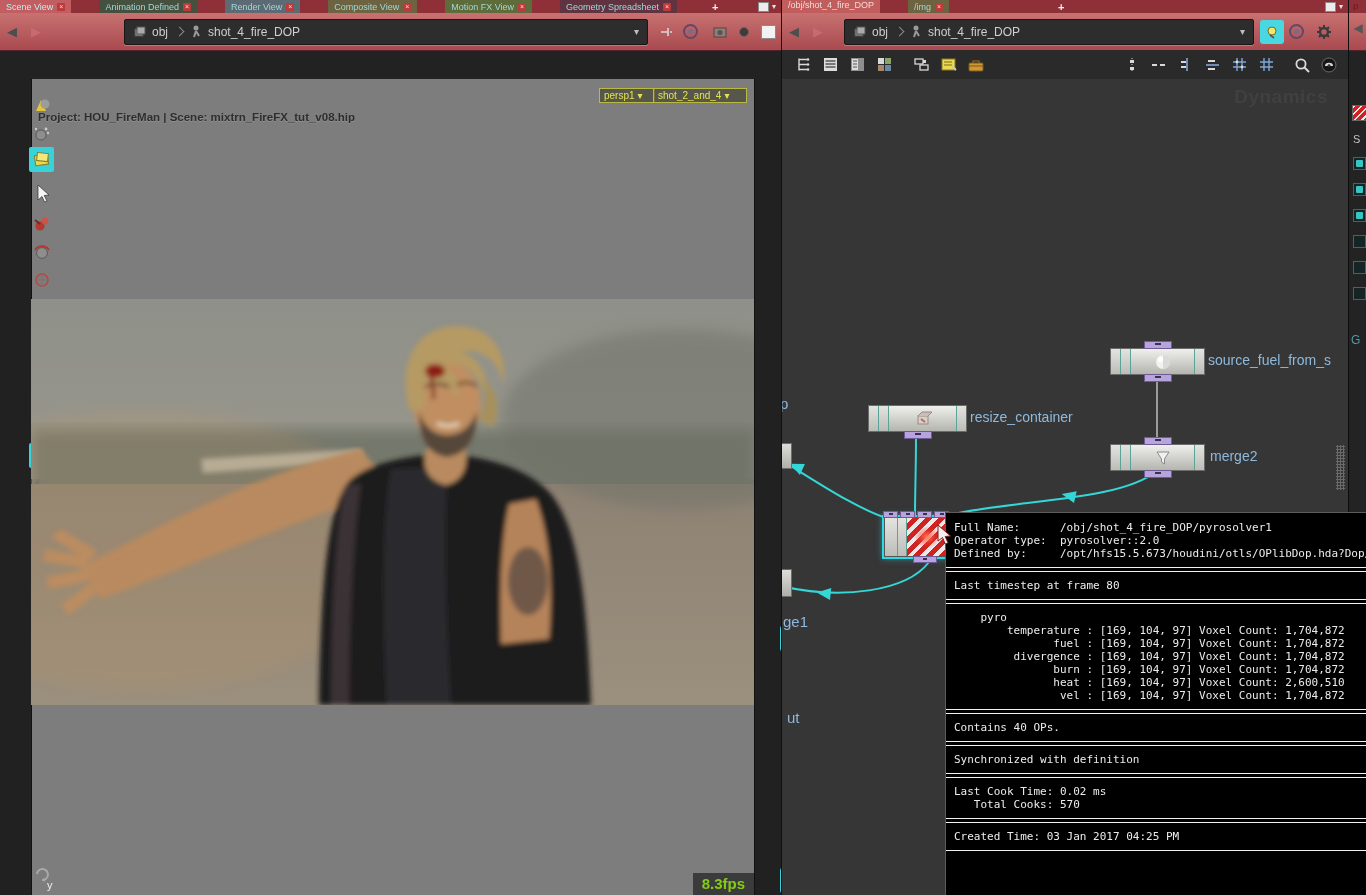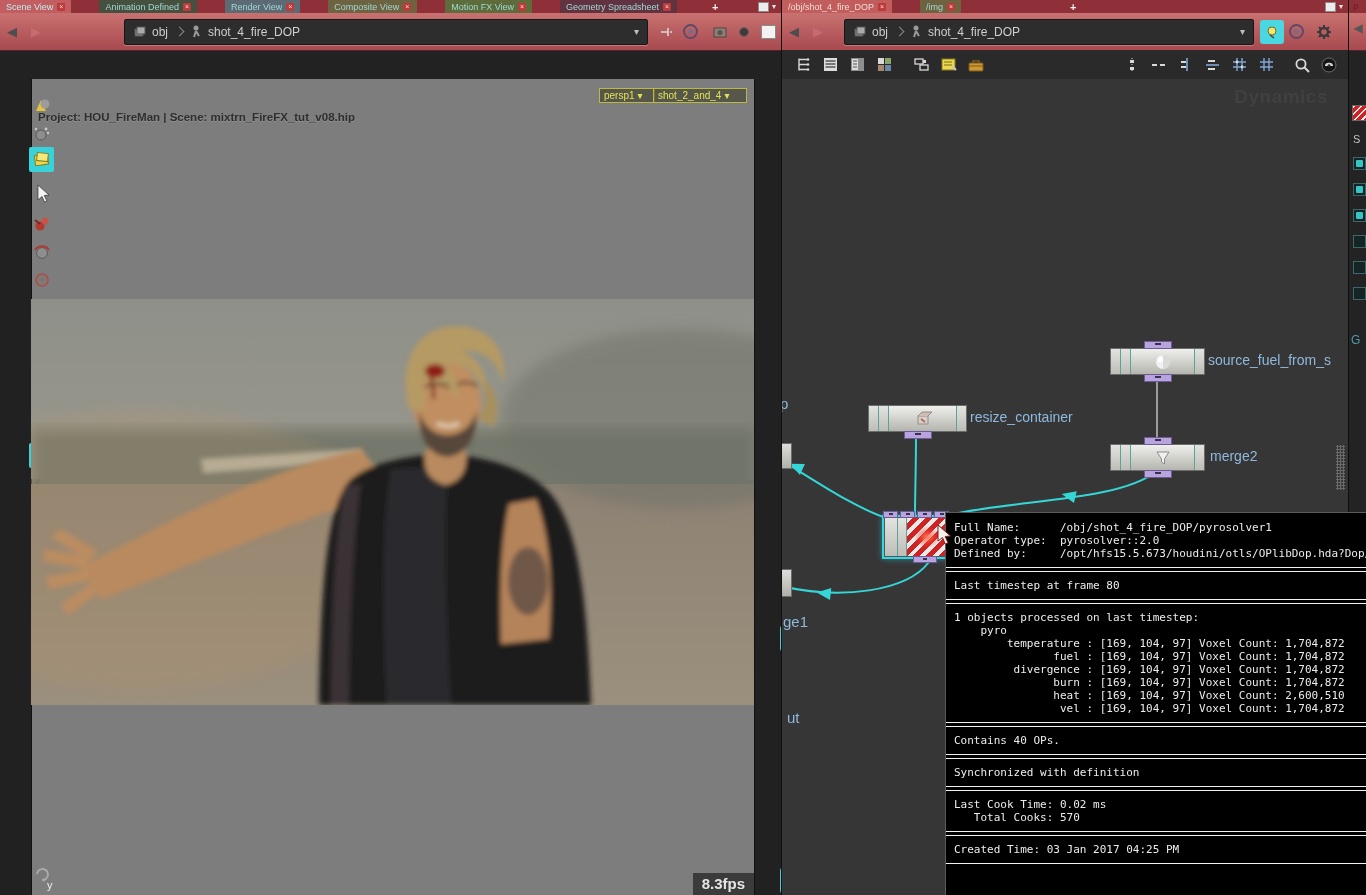--- a/index.html
+++ b/index.html
@@ -10,21 +10,21 @@
   .pr{left:782px;width:566px;}
   .splitter{position:absolute;left:781px;top:0;width:1px;height:895px;background:#101010;}
 
   
   .tabbar{position:absolute;top:0;left:0;right:0;height:13px;background:#8f3039;display:flex;align-items:stretch;
           font-size:9px;color:#9fd8d6;white-space:nowrap;gap:28px;}
   .tab{display:flex;align-items:center;gap:4px;padding:0 6px;}
   .tab .x{width:8px;height:8px;background:#bb3a3a;color:#ffd9d9;font-size:7px;line-height:8px;text-align:center;border-radius:1px;}
   .t0{background:#c25d62;color:#bdf0ee;} .t1{background:#45513e;} .t2{background:#5c6a73;} .t3{background:#6e6340;}
   .t4{background:#5d6c3a;} .t5{background:#613340;}
-  .r0{background:#c25d5d;color:#efdcd6;} .r1{background:#6e6340;} .r2{background:#5c2e3b;margin-top:44px;}
+  .r0{background:#c25d5d;color:#efdcd6;flex-direction:column;} .r1{background:#6e6340;} .r2{background:#5c2e3b;margin-top:44px;}
   .plus{color:#f2f2f2;font-weight:bold;font-size:11px;padding:0 7px;display:flex;align-items:center;}
   .winctl{margin-left:auto;display:flex;align-items:center;gap:3px;color:#e5e5e5;padding-right:5px;font-size:8px;}
   .winctl .sq{width:9px;height:8px;background:#ececec;border:1px solid #8a8a8a;}
 
   
   .ptoolbar{position:absolute;top:13px;left:0;right:0;height:37px;background:linear-gradient(#c97170,#a84a50);
             border-bottom:1px solid #57232a;display:flex;align-items:center;}
   .nav{width:24px;text-align:center;font-size:13px;color:#4e4e4e;}
   .nav.fwd{color:#c96a72;}
   .pathfield{height:24px;background:#2d2d2d;border:1px solid #171717;border-radius:2px;box-shadow:0 1px 0 rgba(255,255,255,.25);
@@ -45,21 +45,21 @@
   .rtools{position:absolute;right:0;top:0;bottom:0;width:26px;background:#212121;border-left:1px solid #121212;}
   .vcanvas{position:absolute;left:31px;right:26px;top:0;bottom:0;overflow:hidden;}
   .vb{position:absolute;display:flex;align-items:center;justify-content:center;width:25px;height:25px;left:3px;margin-left:26px;}
   .rtools .vb{width:23px;height:23px;left:1px;}
   .vb.on{background:#38d2da;border-radius:2px;}
   .vb.onb{box-shadow:0 0 0 2px #38d2da;border-radius:2px;}
   .ovl{position:absolute;left:7px;top:32px;color:#2e2e2e;font-size:11.5px;font-weight:bold;text-shadow:0 1px 0 #909090;}
   .cambtn{position:absolute;top:9px;height:13px;border:1px solid #b9b943;background:rgba(48,48,26,.5);color:#e3e34f;
           font-size:10px;display:flex;align-items:center;gap:3px;padding:0 4px;}
   .photo{position:absolute;left:0;top:220px;width:724px;height:406px;display:block;}
-  .fps{position:absolute;right:1px;bottom:0;background:#3b3b3b;color:#e5e5e5;font-weight:bold;font-size:15px;padding:2px 9px 3px;}
+  .fps{position:absolute;right:1px;bottom:0;background:#3b3b3b;color:#84cc16;font-weight:bold;font-size:15px;padding:2px 9px 3px;}
   .axis{position:absolute;left:16px;bottom:4px;color:#f0f0f0;font-size:11px;}
 
   
   .ntoolbar{position:absolute;top:50px;left:0;right:0;height:29px;background:#2a2a2a;border-bottom:1px solid #181818;
             display:flex;align-items:center;}
   .ni{width:27px;height:22px;display:flex;align-items:center;justify-content:center;}
   .ncanvas{position:absolute;top:79px;left:0;right:0;bottom:0;background:#363637;overflow:hidden;}
   .watermark{position:absolute;top:7px;right:20px;font-size:19px;font-weight:bold;color:#404042;letter-spacing:.5px;}
   .wires{position:absolute;inset:0;z-index:5;}
   .dopnode{position:absolute;height:25px;width:95px;border:1px solid #6c6c6c;background:linear-gradient(#efefec,#b5b5af);
@@ -762,21 +762,20 @@
   <div class="info">
     <div class="sec">
         <div class="ln">Full Name:      /obj/shot_4_fire_DOP/pyrosolver1</div>
         <div class="ln">Operator type:  pyrosolver::2.0</div>
         <div class="ln">Defined by:     /opt/hfs15.5.673/houdini/otls/OPlibDop.hda?Dop/pyr</div>
       </div>
     <div class="sec">
         <div class="ln">Last timestep at frame 80</div>
       </div>
     <div class="sec">
-        <div class="ln">1 objects processed on last timestep:</div>
         <div class="ln">    pyro</div>
         <div class="ln">        temperature : [169, 104, 97] Voxel Count: 1,704,872</div>
         <div class="ln">               fuel : [169, 104, 97] Voxel Count: 1,704,872</div>
         <div class="ln">         divergence : [169, 104, 97] Voxel Count: 1,704,872</div>
         <div class="ln">               burn : [169, 104, 97] Voxel Count: 1,704,872</div>
         <div class="ln">               heat : [169, 104, 97] Voxel Count: 2,600,510</div>
         <div class="ln">                vel : [169, 104, 97] Voxel Count: 1,704,872</div>
       </div>
     <div class="sec">
         <div class="ln">Contains 40 OPs.</div>

